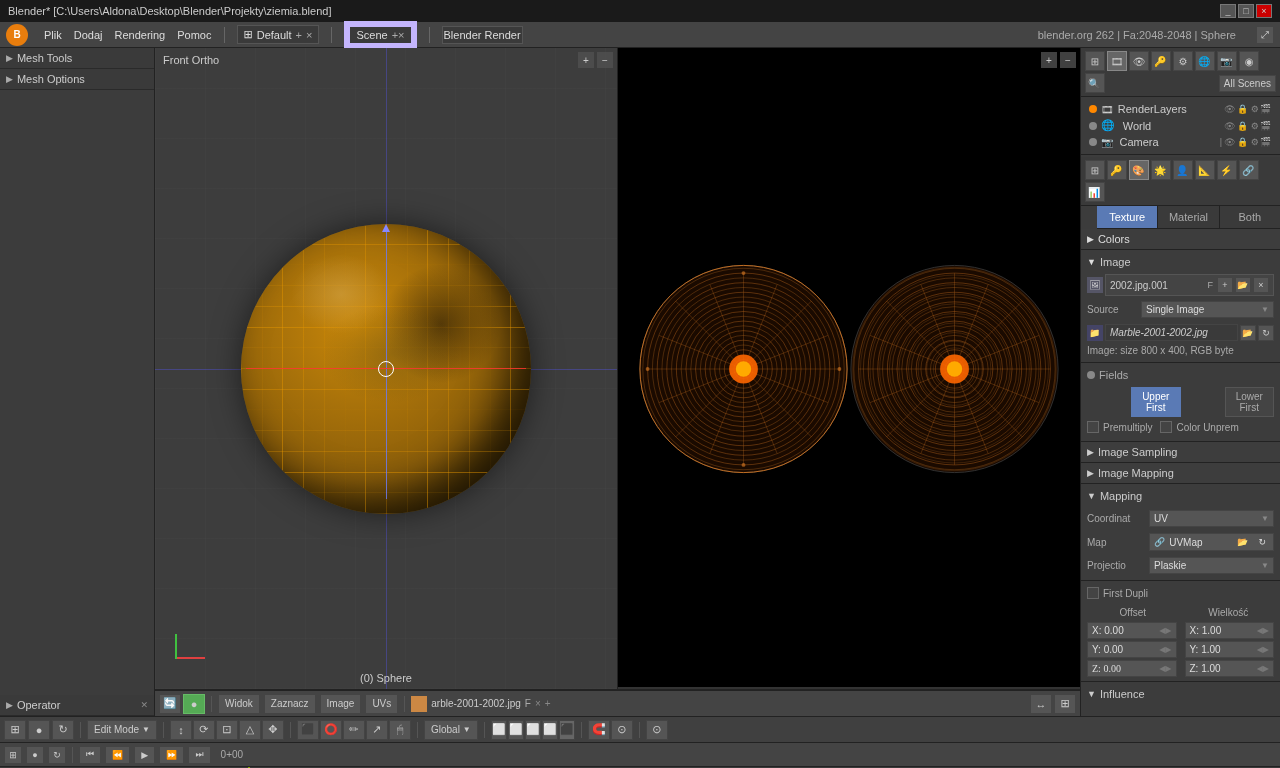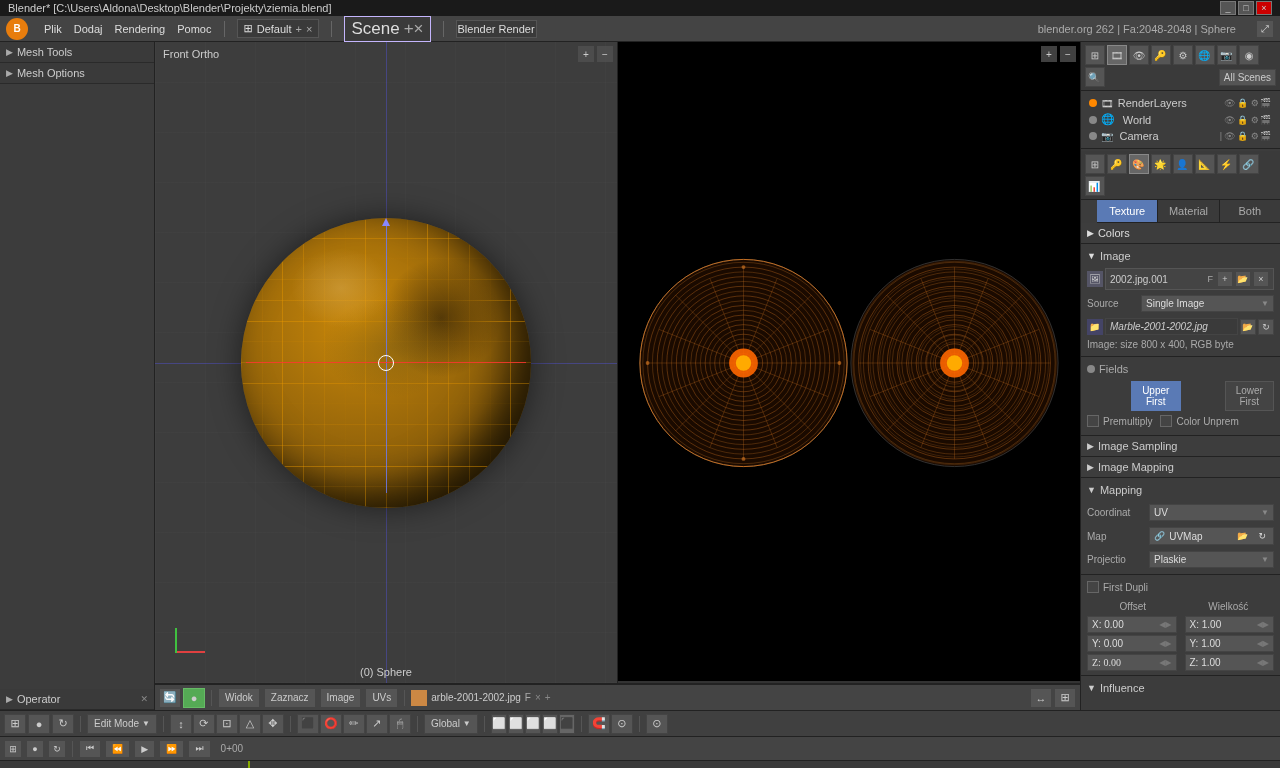--- a/index.html
+++ b/index.html
@@ -1,28 +1,28 @@
 <!DOCTYPE html>
 <html><head>
   <meta charset="utf-8">
   <style>
     * { margin: 0; padding: 0; box-sizing: border-box; }
     body { width: 1280px; height: 768px; overflow: hidden; background: #3c3c3c; font-family: 'Segoe UI', Arial, sans-serif; font-size: 11px; color: #ddd; }
 
     
-    #titlebar { height: 16px; background: #1a1a1a; display: flex; align-items: center; padding: 0 8px; color: #ccc; font-size: 11px; }
+    #titlebar { height: 22px; background: #1a1a1a; display: flex; align-items: center; padding: 0 8px; color: #ccc; font-size: 11px; }
     #titlebar .ctrl-btn { width: 16px; height: 14px; background: #555; border: 1px solid #777; display: flex; align-items: center; justify-content: center; font-size: 9px; cursor: pointer; }
 
     
     #menubar { height: 26px; background: #444; display: flex; align-items: center; padding: 0 6px; gap: 12px; border-bottom: 1px solid #222; }
     #menubar .logo { width: 22px; height: 22px; background: #e87d0d; border-radius: 50%; display: flex; align-items: center; justify-content: center; font-weight: bold; font-size: 10px; color: white; margin-right: 4px; }
     #menubar .menu-item { color: #ddd; cursor: pointer; font-size: 11px; }
     #menubar .separator { width: 1px; height: 16px; background: #666; }
     .layout-selector { background: #3a3a3a; border: 1px solid #555; padding: 2px 6px; color: #ddd; font-size: 11px; display: flex; align-items: center; gap: 4px; }
-    .scene-selector { background: #3a3a3a; border: 1px solid #c4b5fd; padding: 2px 6px; color: #ddd; font-size: 17px; display: flex; align-items: center; }
+    .scene-selector { background: #3a3a3a; border: 6px solid #c4b5fd; padding: 2px 6px; color: #ddd; font-size: 11px; display: flex; align-items: center; }
     .engine-selector { background: #3a3a3a; border: 1px solid #555; padding: 2px 1px; color: #ddd; font-size: 11px; }
     .statusbar-info { color: #aaa; font-size: 11px; margin-left: auto; }
 
     
     #main { display: flex; height: calc(768px - 22px - 26px - 26px - 26px); }
 
     
     #left-panel { width: 155px; background: #3c3c3c; border-right: 1px solid #222; display: flex; flex-direction: column; }
     .panel-section { border-bottom: 1px solid #2a2a2a; }
     .panel-header { display: flex; align-items: center; gap: 4px; padding: 4px 6px; background: #3a3a3a; cursor: pointer; font-size: 11px; color: #ccc; }

